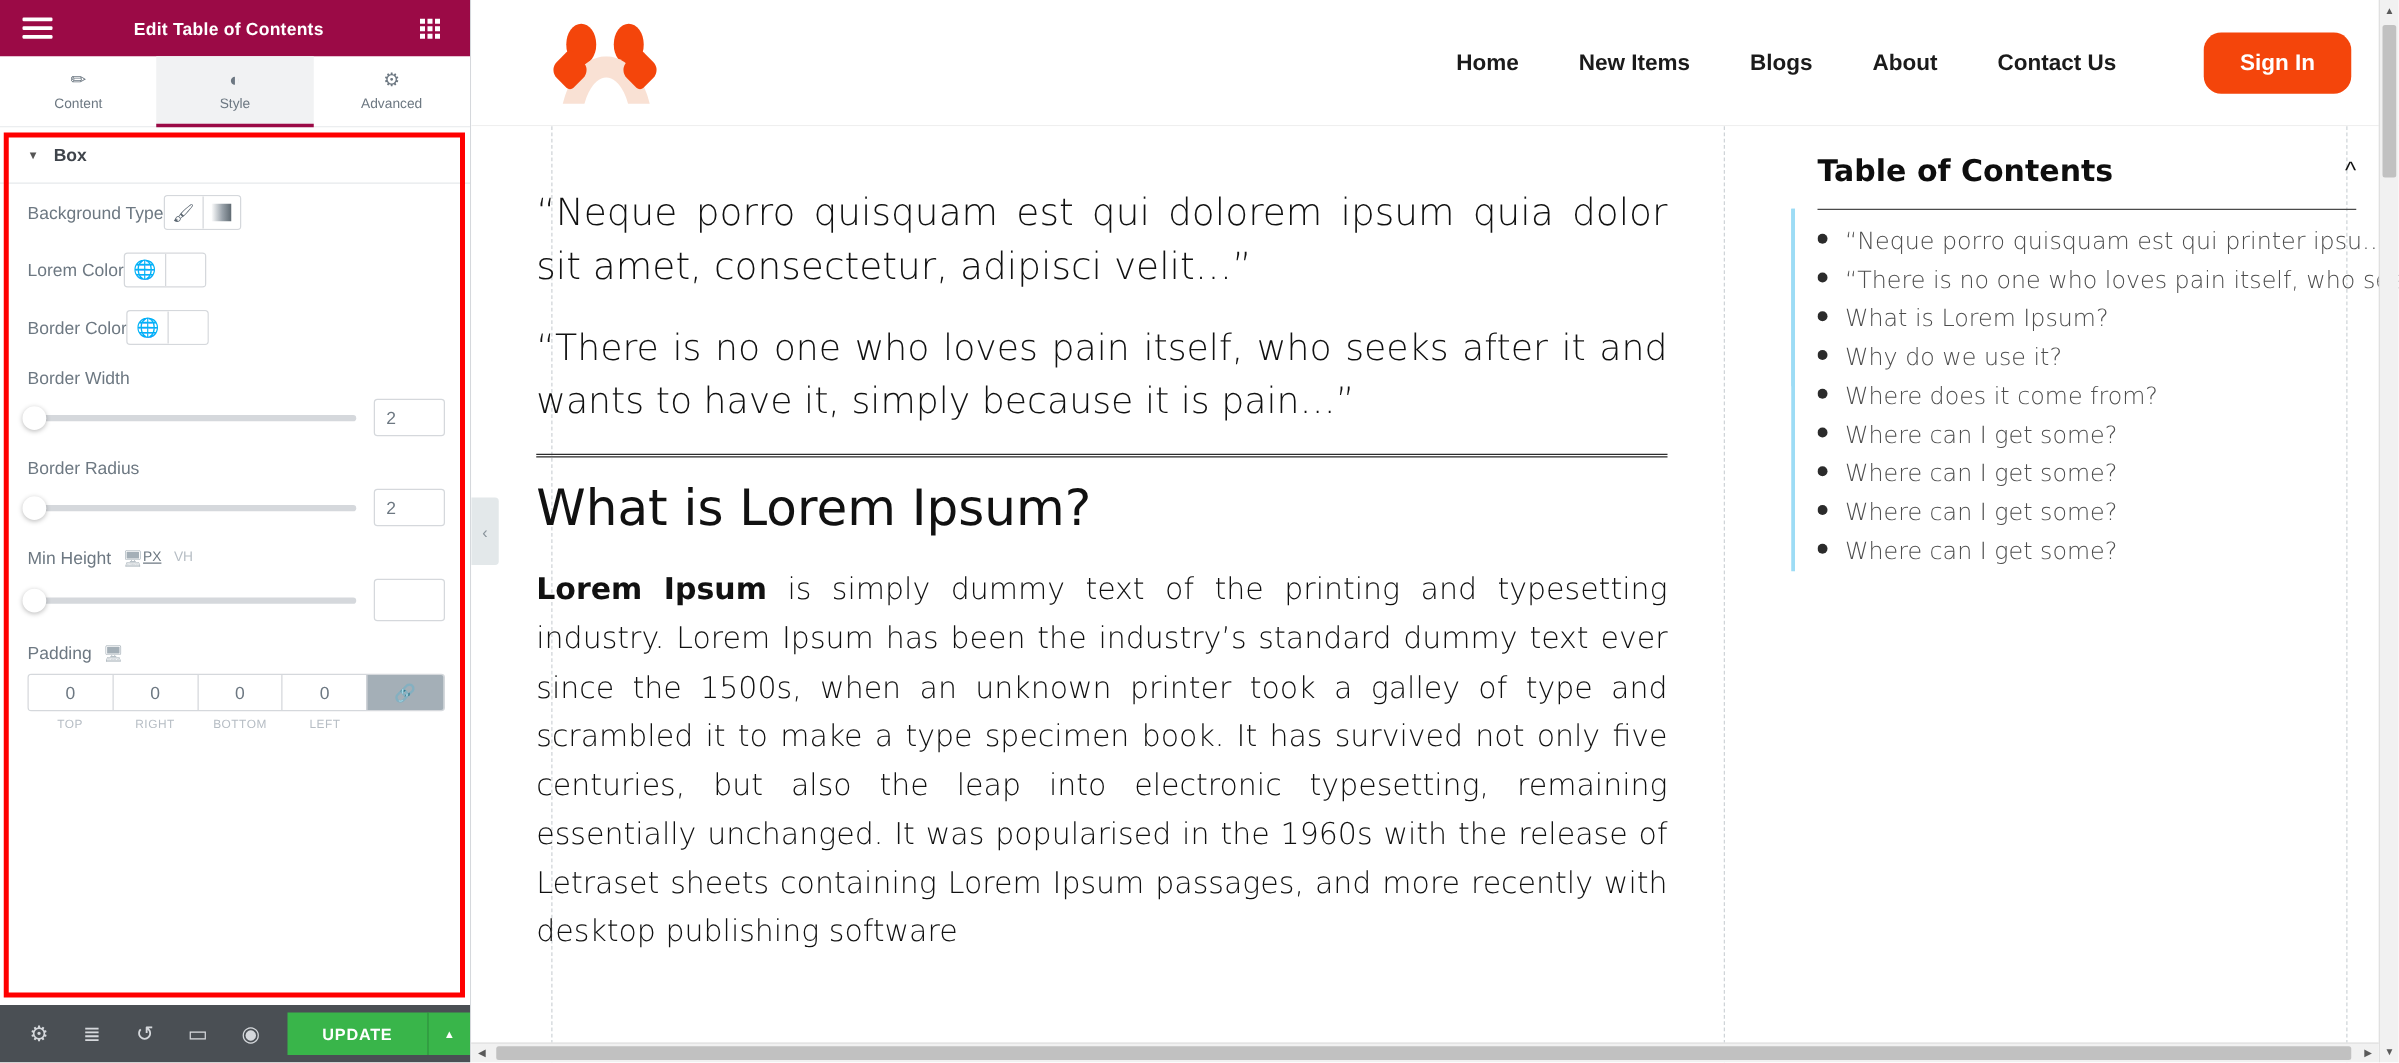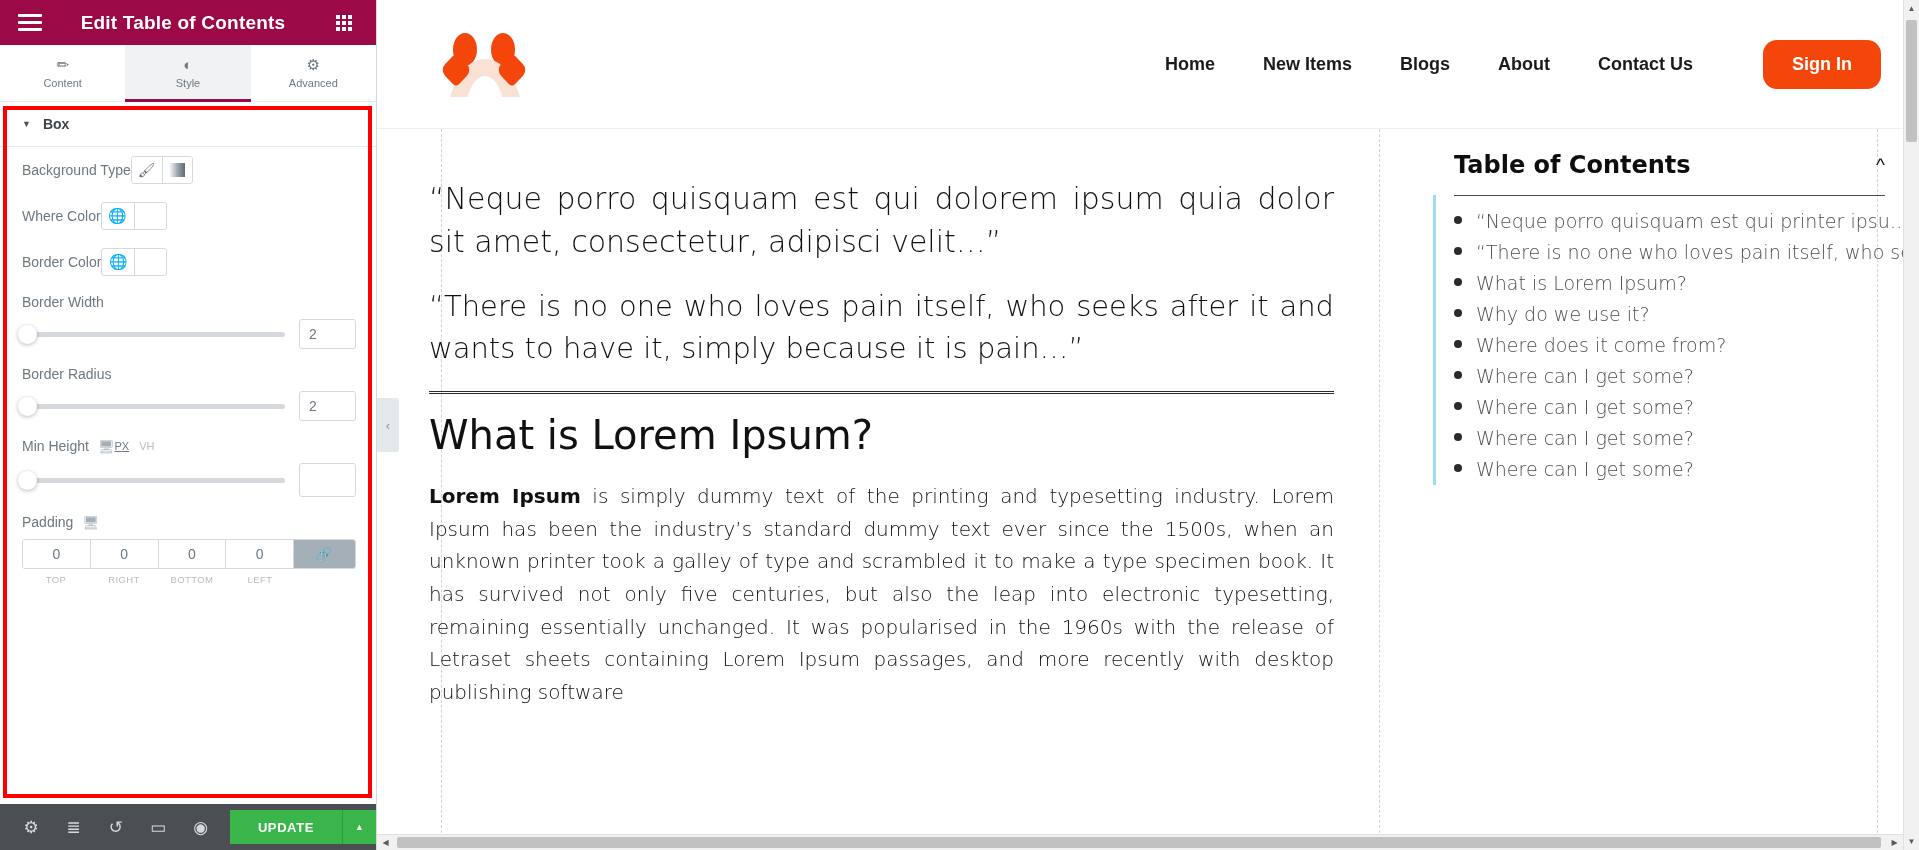--- a/index.html
+++ b/index.html
@@ -20,21 +20,21 @@
   }
   .panel-header {
     height: 45px; background: #9B0A46; color: #fff;
     display: flex; align-items: center; flex: 0 0 45px;
     position: relative;
   }
   .hamburger { width: 44px; display: flex; flex-direction: column;
     gap: 4px; align-items: center; justify-content: center; cursor: pointer; margin-left: 8px;}
   .hamburger i { display: block; width: 24px; height: 3px; background: #fff; border-radius: 1px; }
   .panel-title {
-    flex: 1; text-align: center; font-size: 19px; font-weight: bold;
+    flex: 1; text-align: center; font-size: 14px; font-weight: bold;
     letter-spacing: .2px; padding-right: 8px;
   }
   .grid-icon { width: 44px; display: flex; align-items: center; justify-content: center;
     cursor: pointer; margin-right: 10px; }
   .grid-icon .g { display: grid; grid-template-columns: repeat(3, 4px);
     grid-template-rows: repeat(3, 4px); gap: 2px; }
   .grid-icon .g b { display: block; width: 4px; height: 4px; background: #fff; }
 
   .tabs { display: flex; flex: 0 0 57px; height: 57px; background: #fff;
     border-bottom: 1px solid #e6e9ec; }
@@ -118,21 +118,21 @@
     display: flex; align-items: center; justify-content: center; color: #fff;
     font-size: 9px; cursor: pointer; }
 
   
   #preview { flex: 1 1 auto; position: relative; background: #fff; overflow: hidden; }
 
   .collapse-handle { position: absolute; left: 0; top: 398px; width: 22px; height: 54px;
     background: #e3e8ea; border-radius: 0 3px 3px 0; display: flex; align-items: center;
     justify-content: center; color: #8a949c; font-size: 13px; cursor: pointer; z-index: 4; }
 
-  .site-header { height: 129px; background: #fff; display: flex; align-items: center;
+  .site-header { height: 101px; background: #fff; display: flex; align-items: center;
     padding: 0 0 0 60px; border-bottom: 1px solid #efefef; }
   .logo { width: 100px; height: 66px; position: relative; flex: 0 0 100px; }
   .logo .e1, .logo .e2 { position: absolute; width: 24px; height: 33px; border-radius: 50%;
     background: #F4450B; top: 2px; }
   .logo .e1 { left: 16px; } .logo .e2 { left: 54px; }
   .logo .w { position: absolute; left: 5px; top: 24px; width: 88px; height: 42px;
     overflow: hidden; }
   .logo .w::before { content: ""; position: absolute; left: 6px; top: 4px;
     width: 74px; height: 58px; border: 17px solid #F9E1D4;
     border-radius: 50% 50% 0 0 / 100% 100% 0 0; border-bottom: none;
@@ -152,21 +152,21 @@
   .col-guide { position: absolute; top: 0; bottom: 0; border-left: 1px dashed #cfd4d8; }
 
   .article { width: 905px; margin-left: 52px; padding-top: 49px; position: relative; }
   .quote { font-size: 30px; line-height: 1.42; color: #111; text-align: justify;
     font-family: "DejaVu Sans", sans-serif; font-weight: 300; margin-bottom: 22px; }
   .quote.q2 { font-size: 29px; line-height: 1.45; }
   .hr2 { border-top: 1px solid #2b2b2b; border-bottom: 1px solid #2b2b2b; height: 3px;
     margin: 14px 0 18px; }
   .h2 { font-size: 40px; font-weight: 400; color: #111; margin-bottom: 22px;
     font-family: "DejaVu Sans", sans-serif; }
-  .body-p { font-size: 20px; line-height: 1.63; color: #111; text-align: justify;
+  .body-p { font-size: 24px; line-height: 1.63; color: #111; text-align: justify;
     font-family: "DejaVu Sans", sans-serif; font-weight: 300; }
   .body-p b { font-weight: 700; }
 
   .toc { position: absolute; left: 1056px; top: 0; width: 490px; }
   .toc-head { display: flex; align-items: center; justify-content: space-between;
     padding: 22px 38px 16px 21px; }
   .toc-title { font-size: 24px; font-weight: bold; color: #0e0e0e;
     font-family: "DejaVu Sans", sans-serif; }
   .toc-chev { color: #111; font-size: 19px; cursor: pointer; }
   .toc-body { position: relative; border-left: 3px solid #9ddcf5; padding-left: 18px; }
@@ -260,21 +260,21 @@
             <div>
               <span class="brush">🖌</span>
             </div>
             <div>
               <span class="gradswatch"></span>
             </div>
           </div>
         </div>
 
         <div class="ctrl-row">
-          <span class="ctrl-label">Where Color</span>
+          <span class="ctrl-label">Lorem Color</span>
           <div class="colorctl">
             <div class="globe">🌐</div>
             <div class="sw"></div>
           </div>
         </div>
 
         <div class="ctrl-row">
           <span class="ctrl-label">Border Color</span>
           <div class="colorctl">
             <div class="globe">🌐</div>

